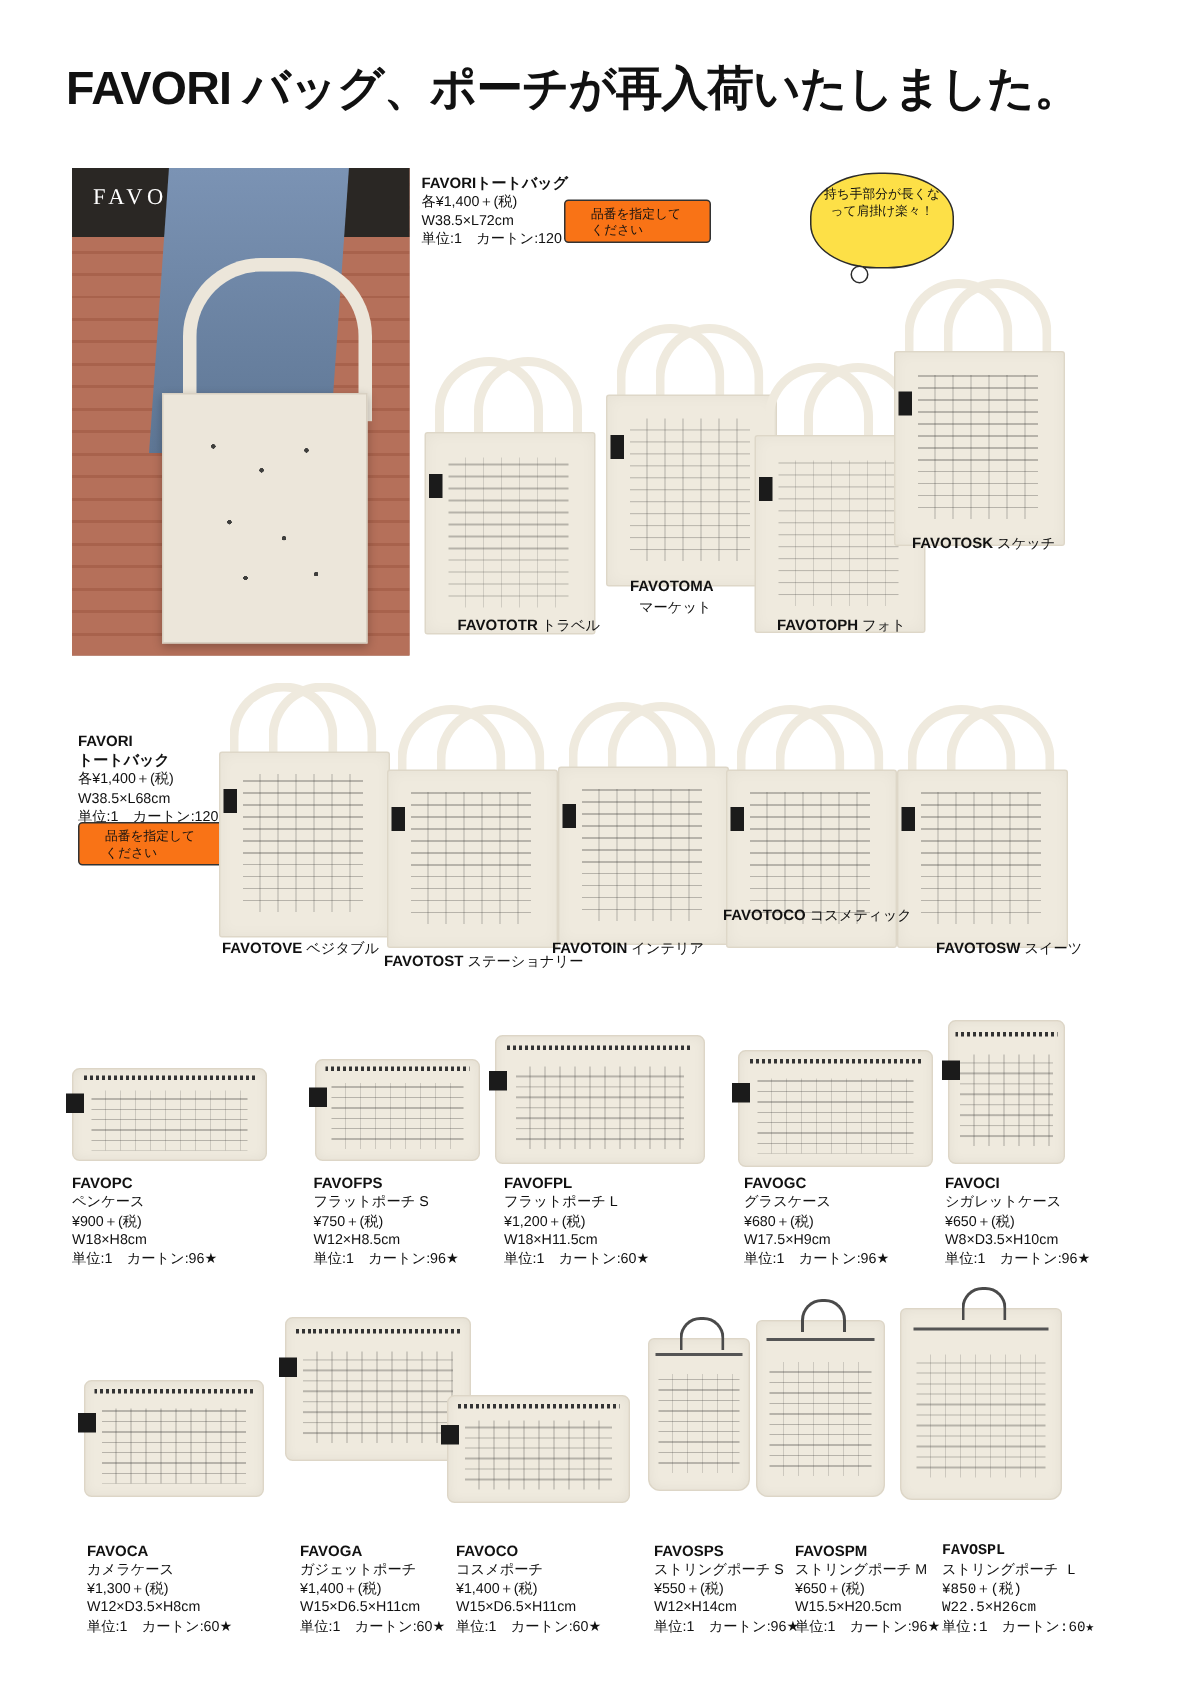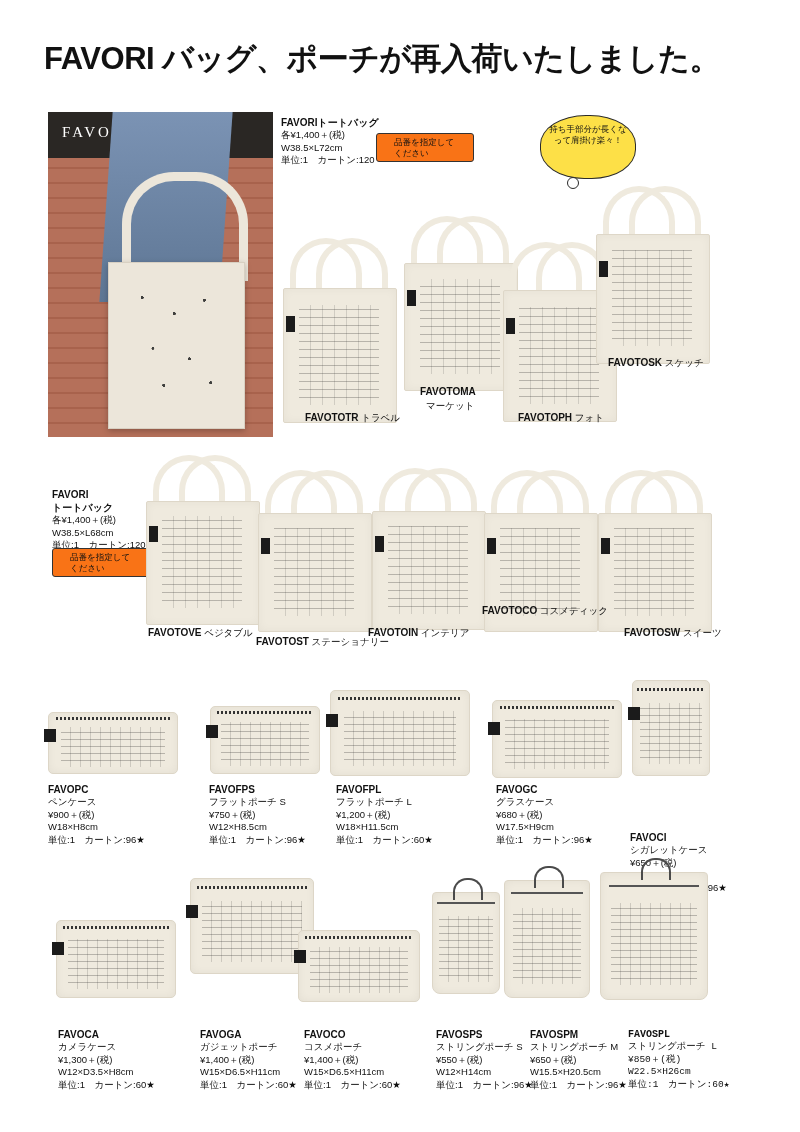--- a/index.html
+++ b/index.html
@@ -325,21 +325,21 @@
     <div>W18×H11.5cm</div>
     <div>単位:1　カートン:60★</div>
   </div>
   <div class="caption" style="position:absolute;left:496px;top:783px;">
     <div class="code">FAVOGC</div>
     <div>グラスケース</div>
     <div>¥680＋(税)</div>
     <div>W17.5×H9cm</div>
     <div>単位:1　カートン:96★</div>
   </div>
-  <div class="caption" style="position:absolute;left:630px;top:783px;margin-top:48px;">
+  <div class="caption" style="position:absolute;left:630px;top:783px;">
     <div class="code">FAVOCI</div>
     <div>シガレットケース</div>
     <div>¥650＋(税)</div>
     <div>W8×D3.5×H10cm</div>
     <div>単位:1　カートン:96★</div>
   </div>
 
   <div class="pouch" style="left:56px;top:920px;width:120px;height:78px;">
     <div class="body"></div>
       <div class="zip"></div>

